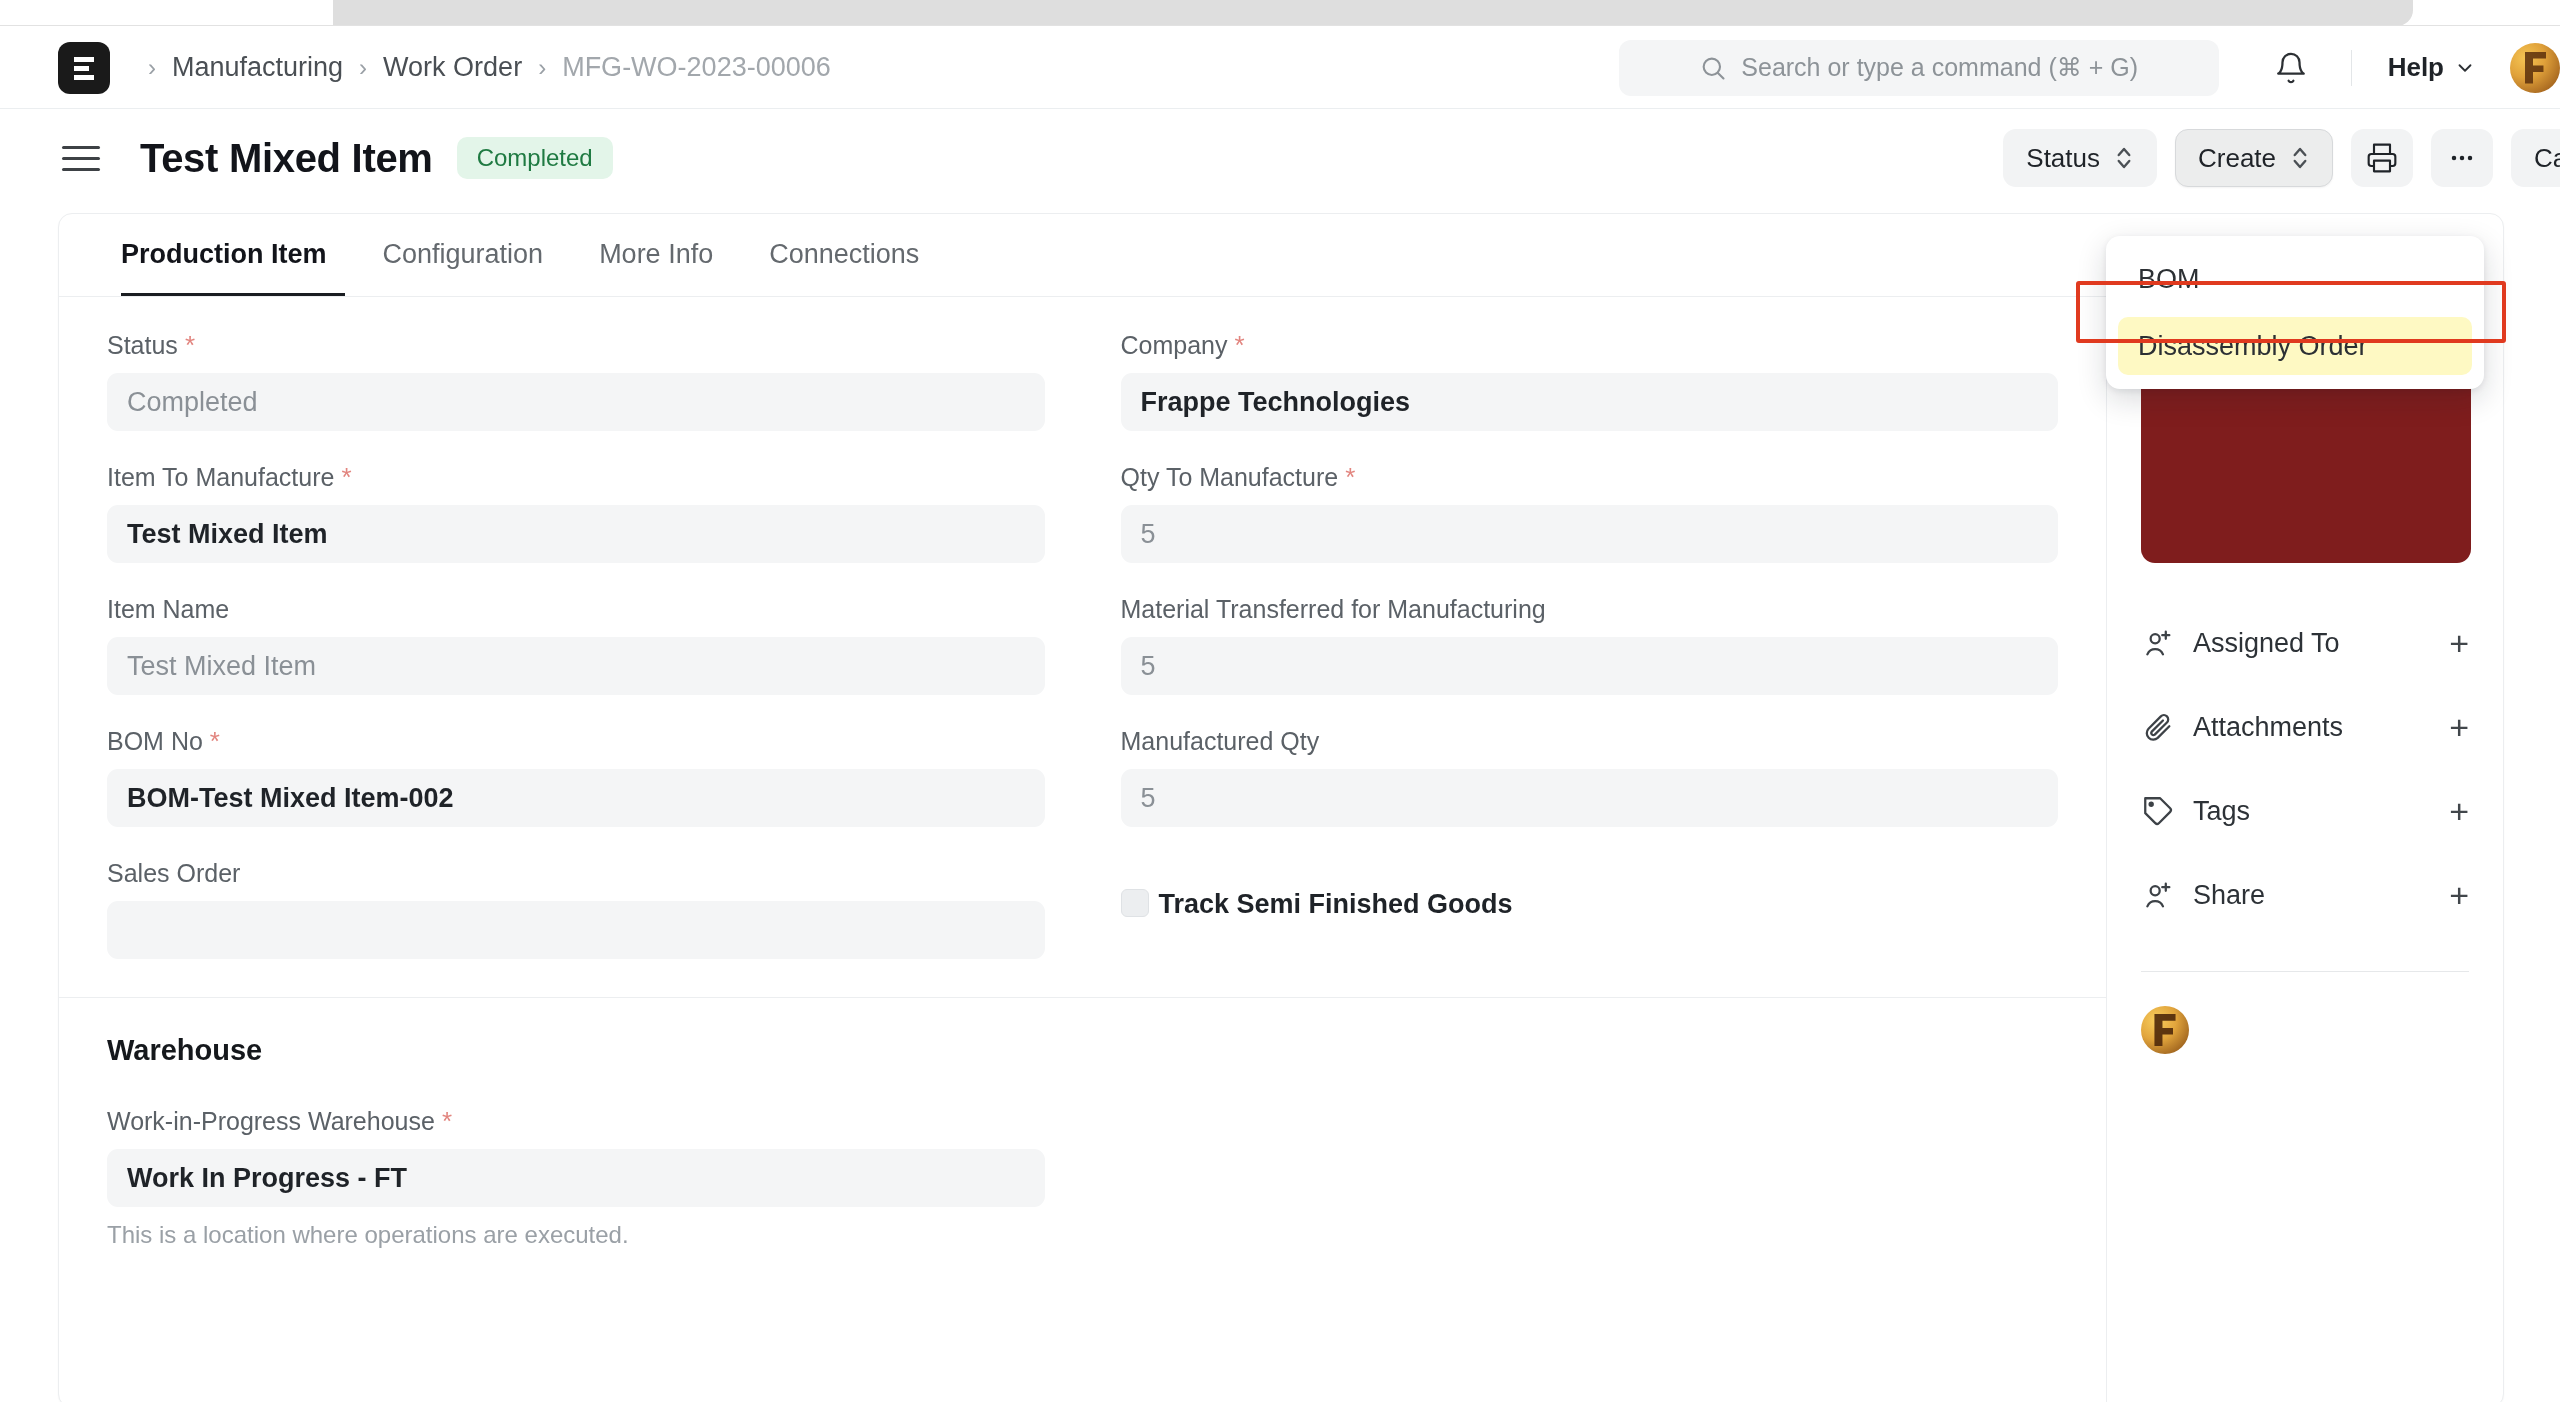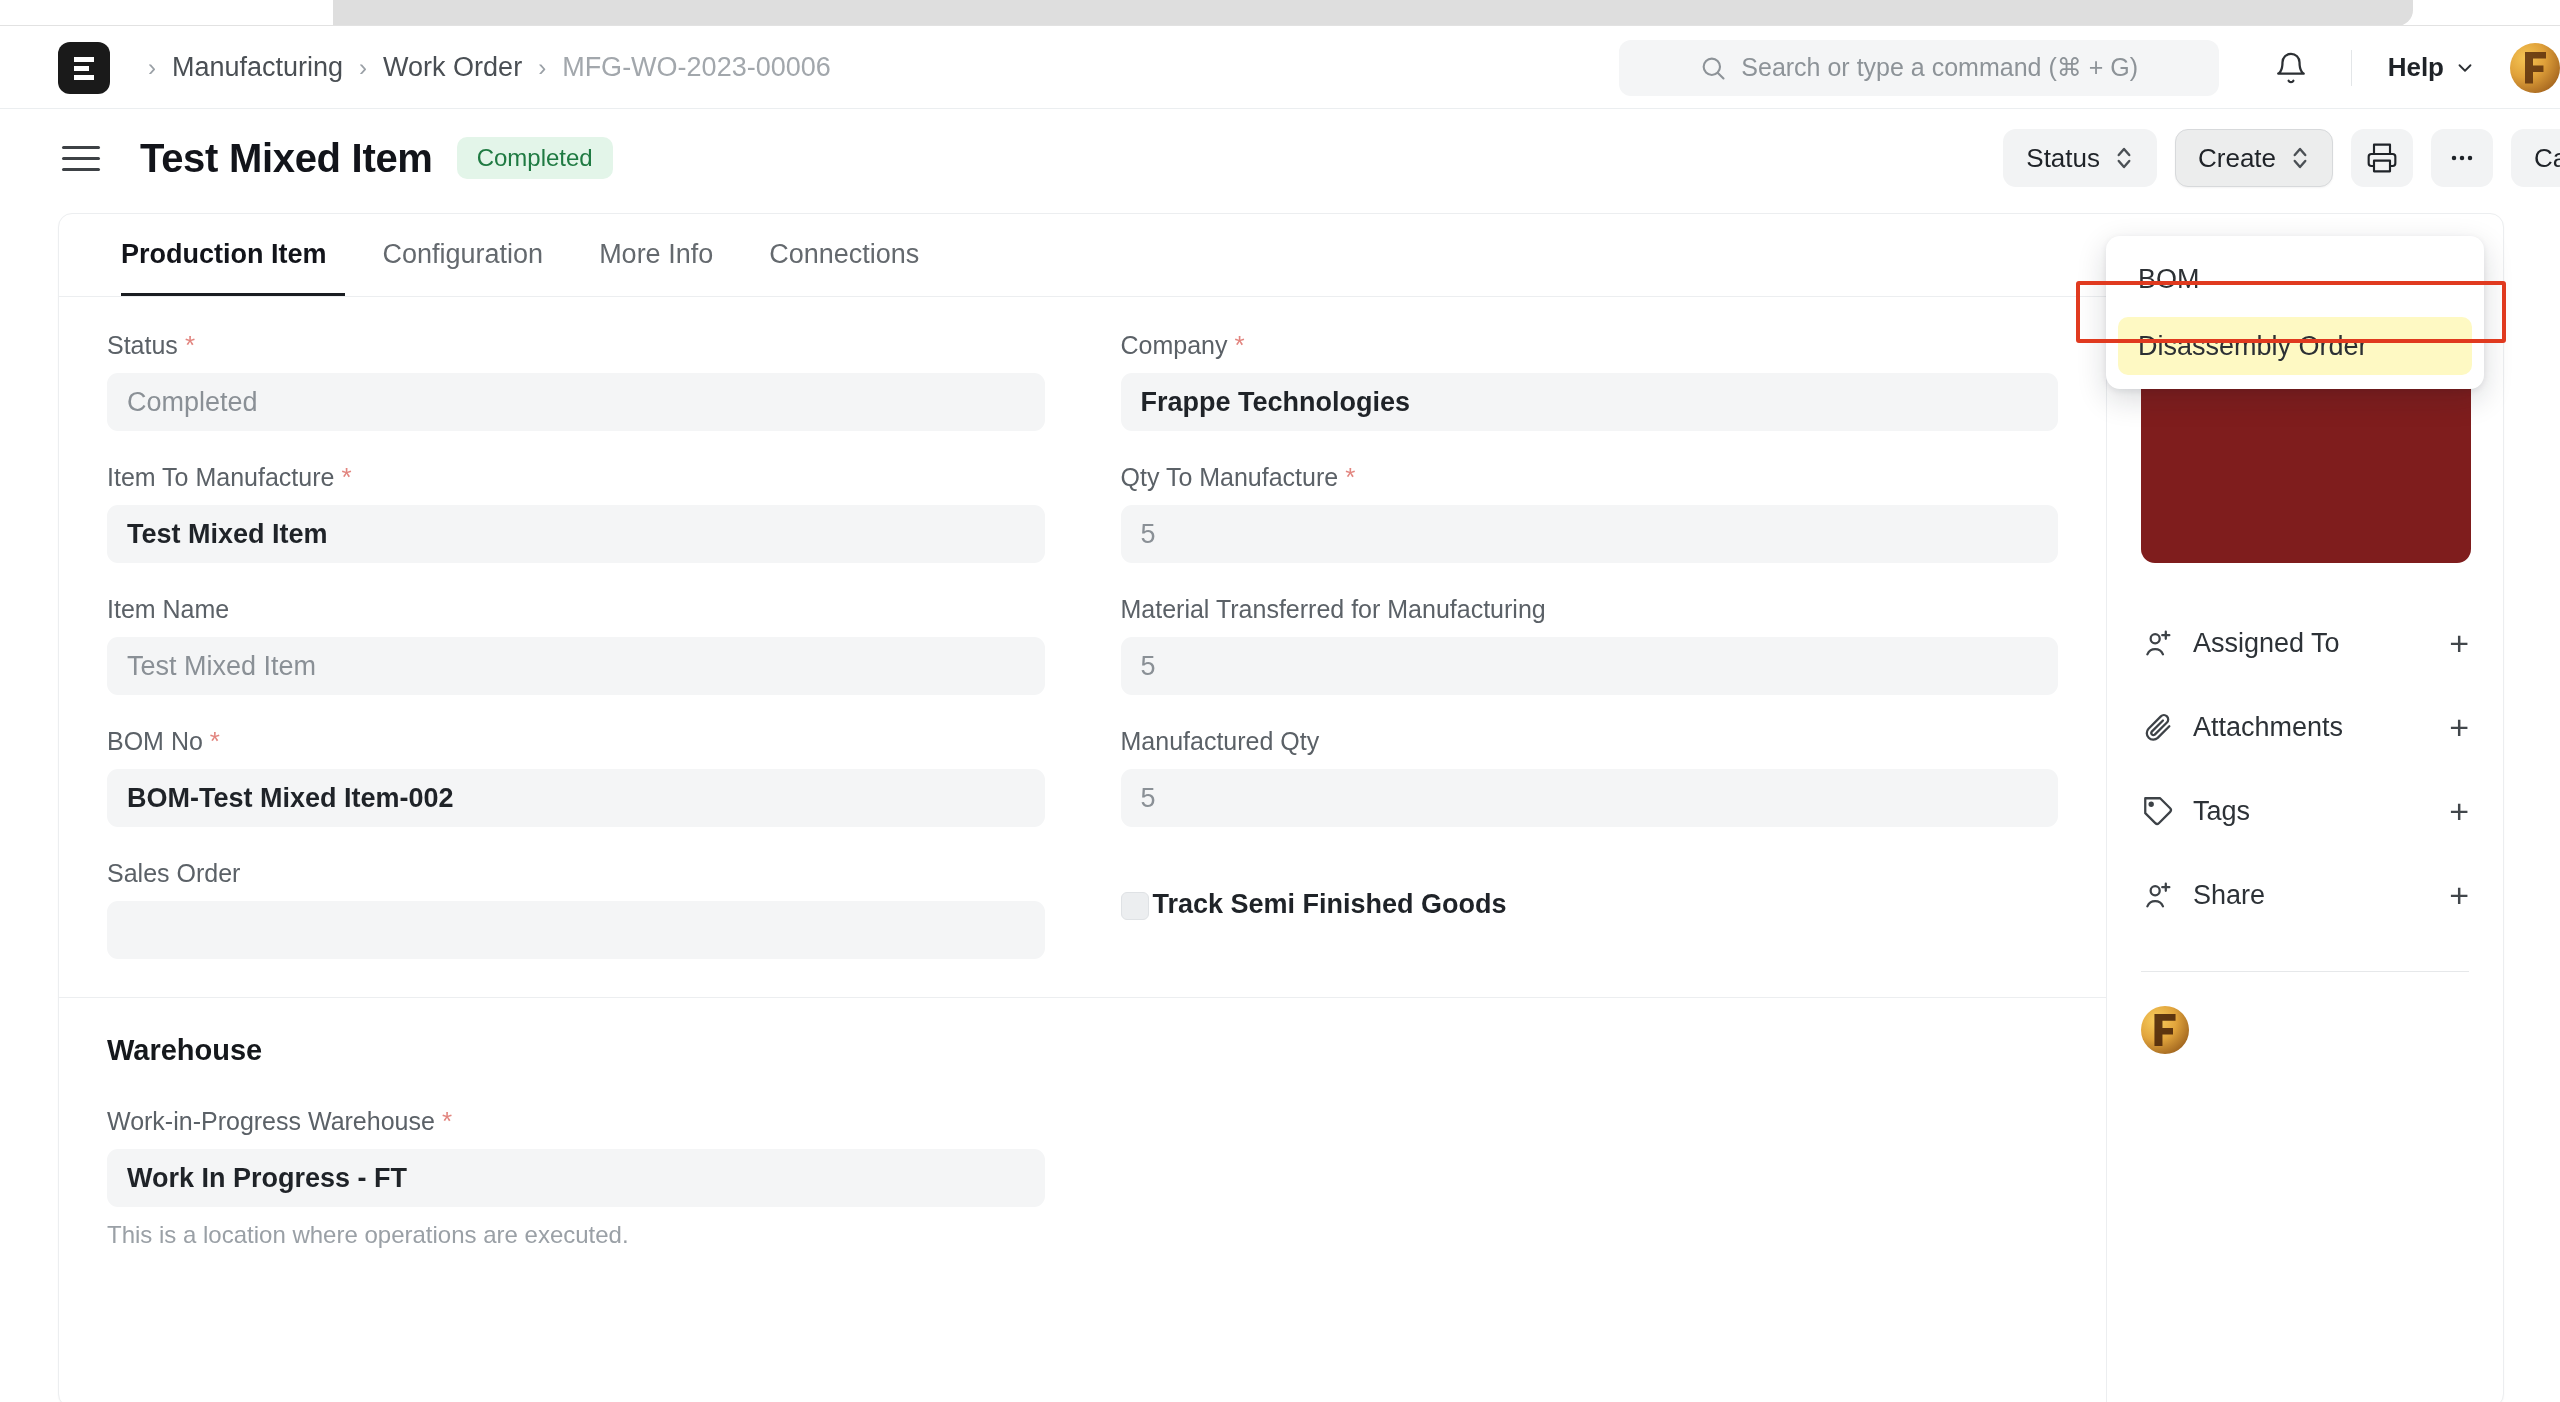--- a/index.html
+++ b/index.html
@@ -169,21 +169,21 @@
   .req { color: #e2857f; font-size: 26px; line-height: 1; }
   .finput {
     height: 58px; border-radius: 11px; background: #f4f5f6;
     display: flex; align-items: center; padding: 0 20px;
     font-size: 27px; color: #1f2328; font-weight: 700; white-space: nowrap;
     overflow: hidden;
   }
   .finput.muted { color: #8a9096; font-weight: 400; }
   .fhelp { font-size: 24px; color: #9aa0a6; margin-top: 14px; white-space: nowrap; }
 
-  .checkfield { display: flex; align-items: flex-end; gap: 4px; margin-top: 62px; }
+  .checkfield { display: flex; align-items: flex-start; gap: 10px; margin-top: 62px; }
   .cbox {
     width: 28px; height: 28px; border-radius: 6px;
     background: #eceef0; border: 1px solid #dfe2e5; flex: none; cursor:pointer;
   }
   .cbox-label { font-size: 27px; color: #1f2328; font-weight: 700; white-space: nowrap; }
 
   .section-divider { height: 1px; background: #eceef0; margin: 6px -48px 0 -48px; }
   .section-title {
     font-size: 29px; font-weight: 700; color: #15181c;
     margin: 36px 0 40px 0;

